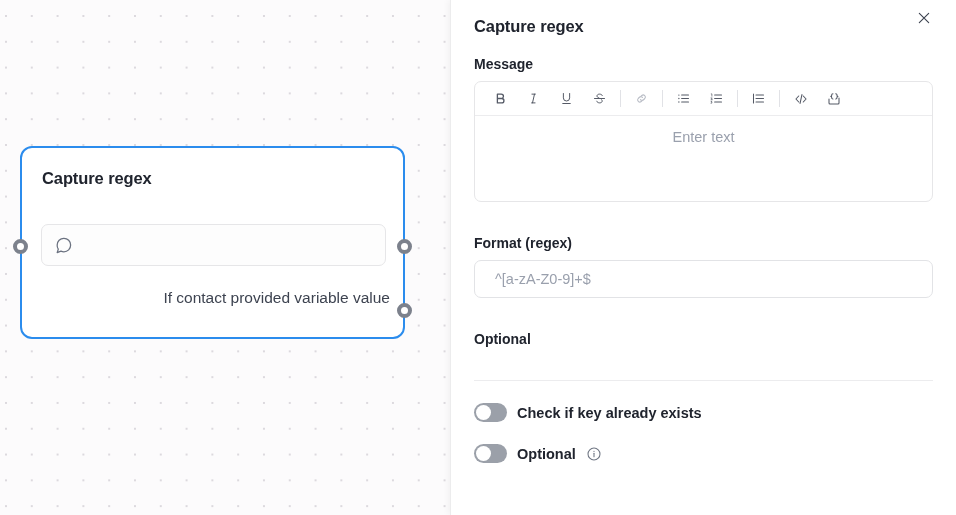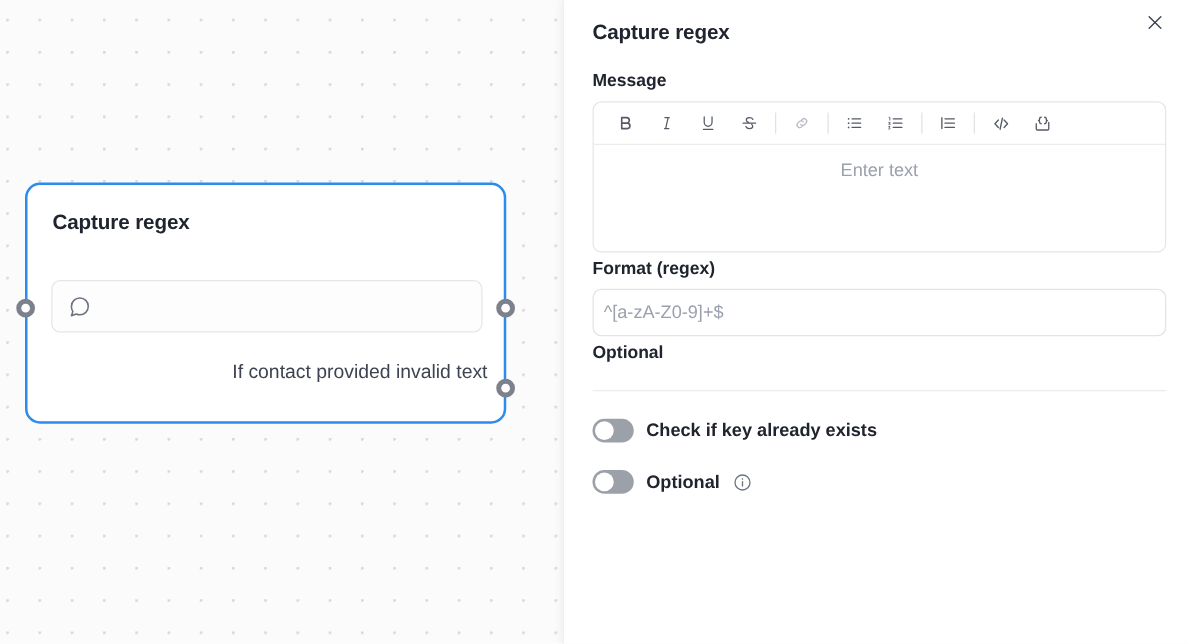--- a/index.html
+++ b/index.html
@@ -149,21 +149,21 @@
     padding: 0;
   }
 
   .field-label {
     font-size: 14px;
     font-weight: bold;
     color: #20242e;
     margin-bottom: 9px;
   }
 
-  .field-block { margin-bottom: 4px; }
+  .field-block { margin-bottom: 33px; }
 
   
   .editor {
     border: 1px solid #e6e6e8;
     border-radius: 7px;
     overflow: hidden;
     background: #fff;
   }
   .editor-toolbar {
     display: flex;
@@ -203,21 +203,21 @@
     text-align: center;
   }
 
   
   .text-input {
     width: 100%;
     height: 38px;
     box-sizing: border-box;
     border: 1px solid #e2e3e6;
     border-radius: 7px;
-    padding: 0 8px;
+    padding: 0 20px;
     font-size: 14.5px;
     font-family: "Liberation Sans", sans-serif;
     color: #2b2f38;
     background: #fff;
     outline: none;
   }
   .text-input::placeholder { color: #9aa0ad; }
 
   .divider {
     height: 1px;
@@ -277,21 +277,21 @@
       <div class="node-title">Capture regex</div>
 
       <div class="node-input">
         <span class="bubble-icon">
           <svg viewBox="0 0 24 24" width="19" height="19" fill="none" stroke="currentColor" stroke-width="1.6" stroke-linecap="round" stroke-linejoin="round">
             <path d="M21 11.5a8.4 8.4 0 0 1-8.5 8.5c-1.3 0-2.6-.3-3.7-.8L4 21l1.4-4.3A8.3 8.3 0 0 1 4 11.5 8.4 8.4 0 0 1 12.5 3 8.4 8.4 0 0 1 21 11.5z"></path>
           </svg>
         </span>
       </div>
 
-      <div class="node-branch">If contact provided invalid text</div>
+      <div class="node-branch">If contact provided variable value</div>
 
       <div class="port port-in"></div>
       <div class="port port-out"></div>
       <div class="port port-branch"></div>
     </div>
 
   </div>
 
   <div class="panel">
     <div class="panel-inner">

